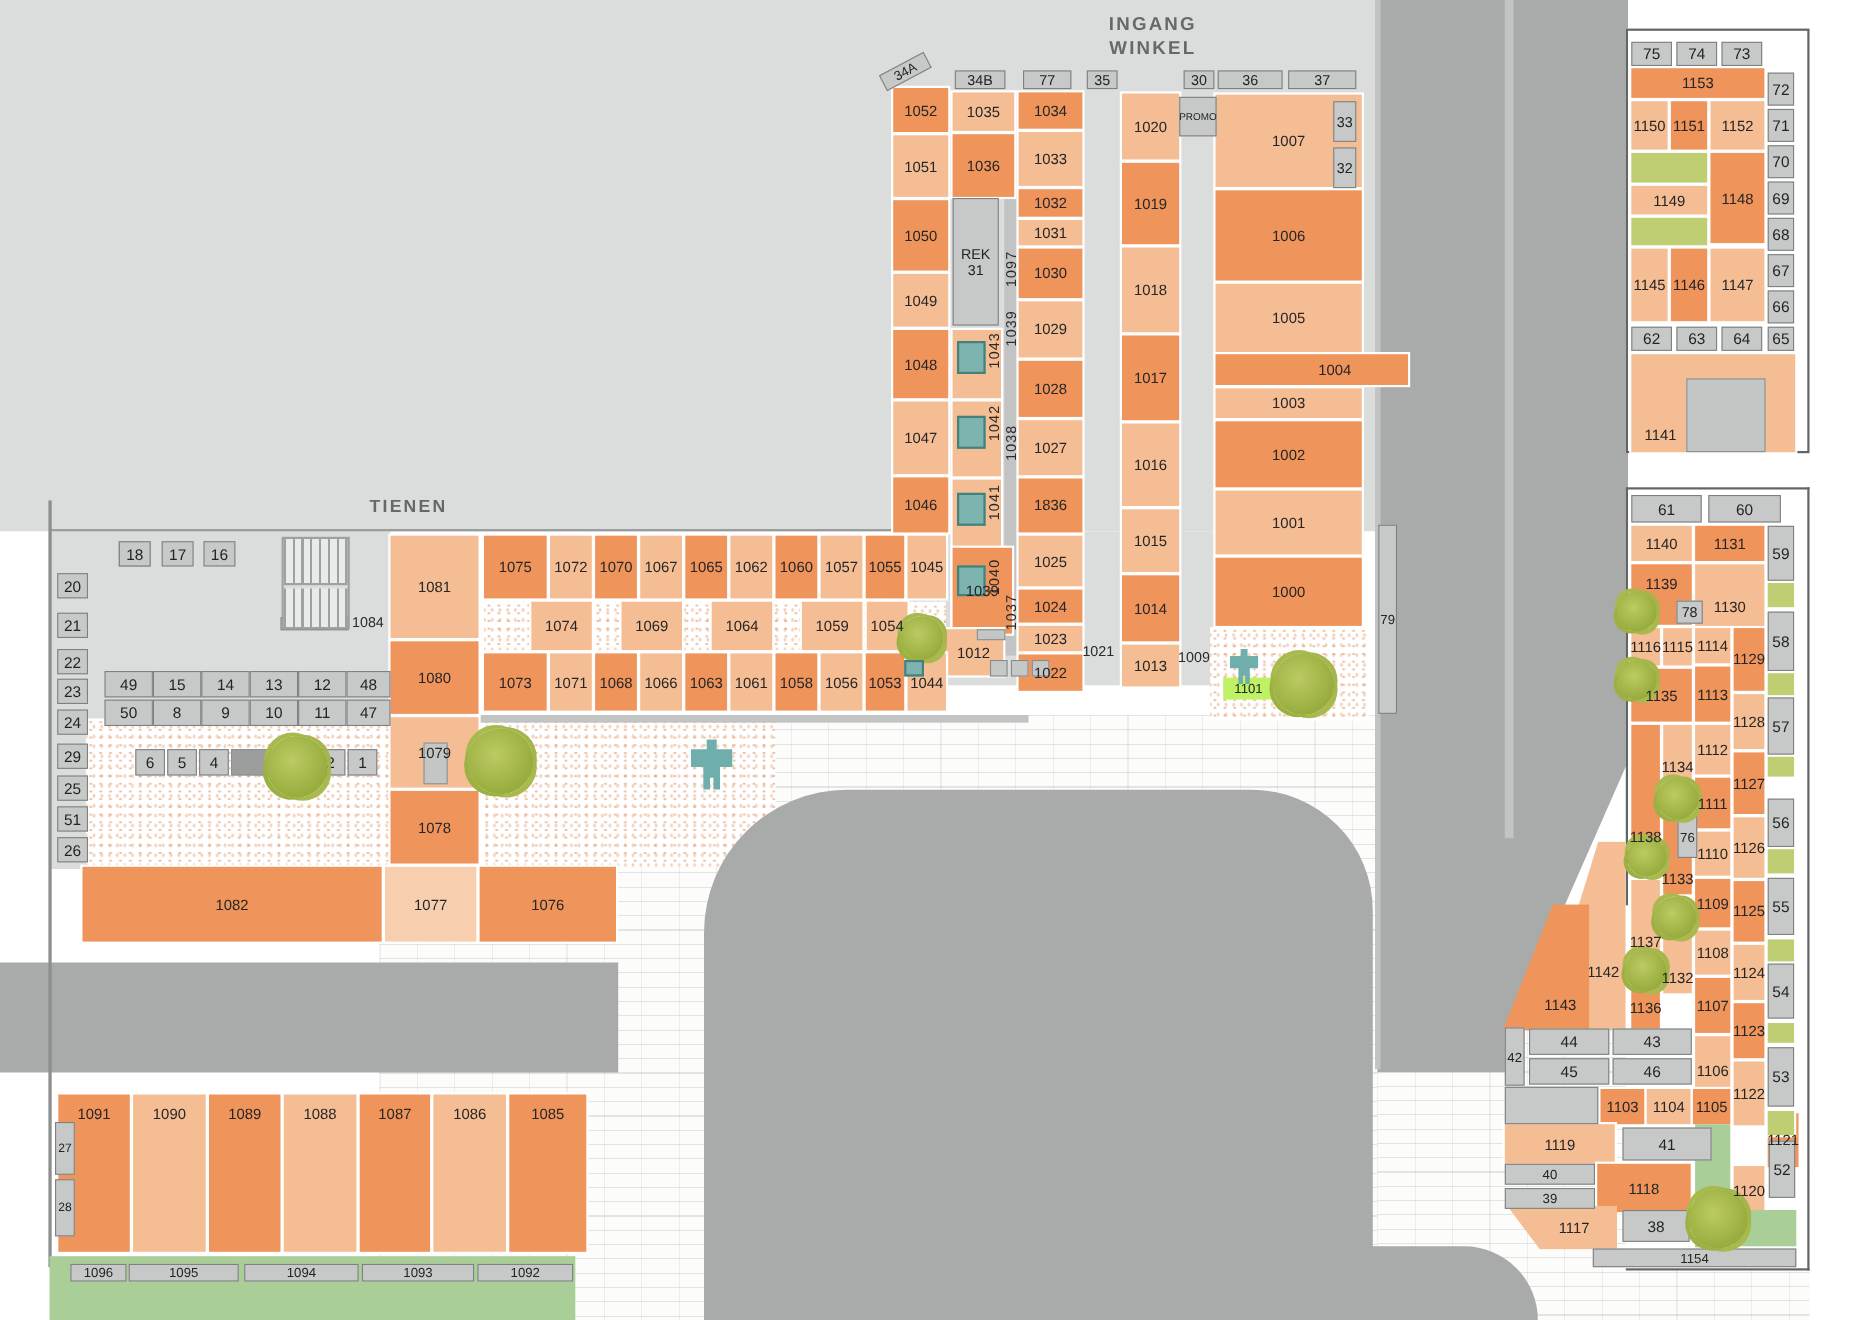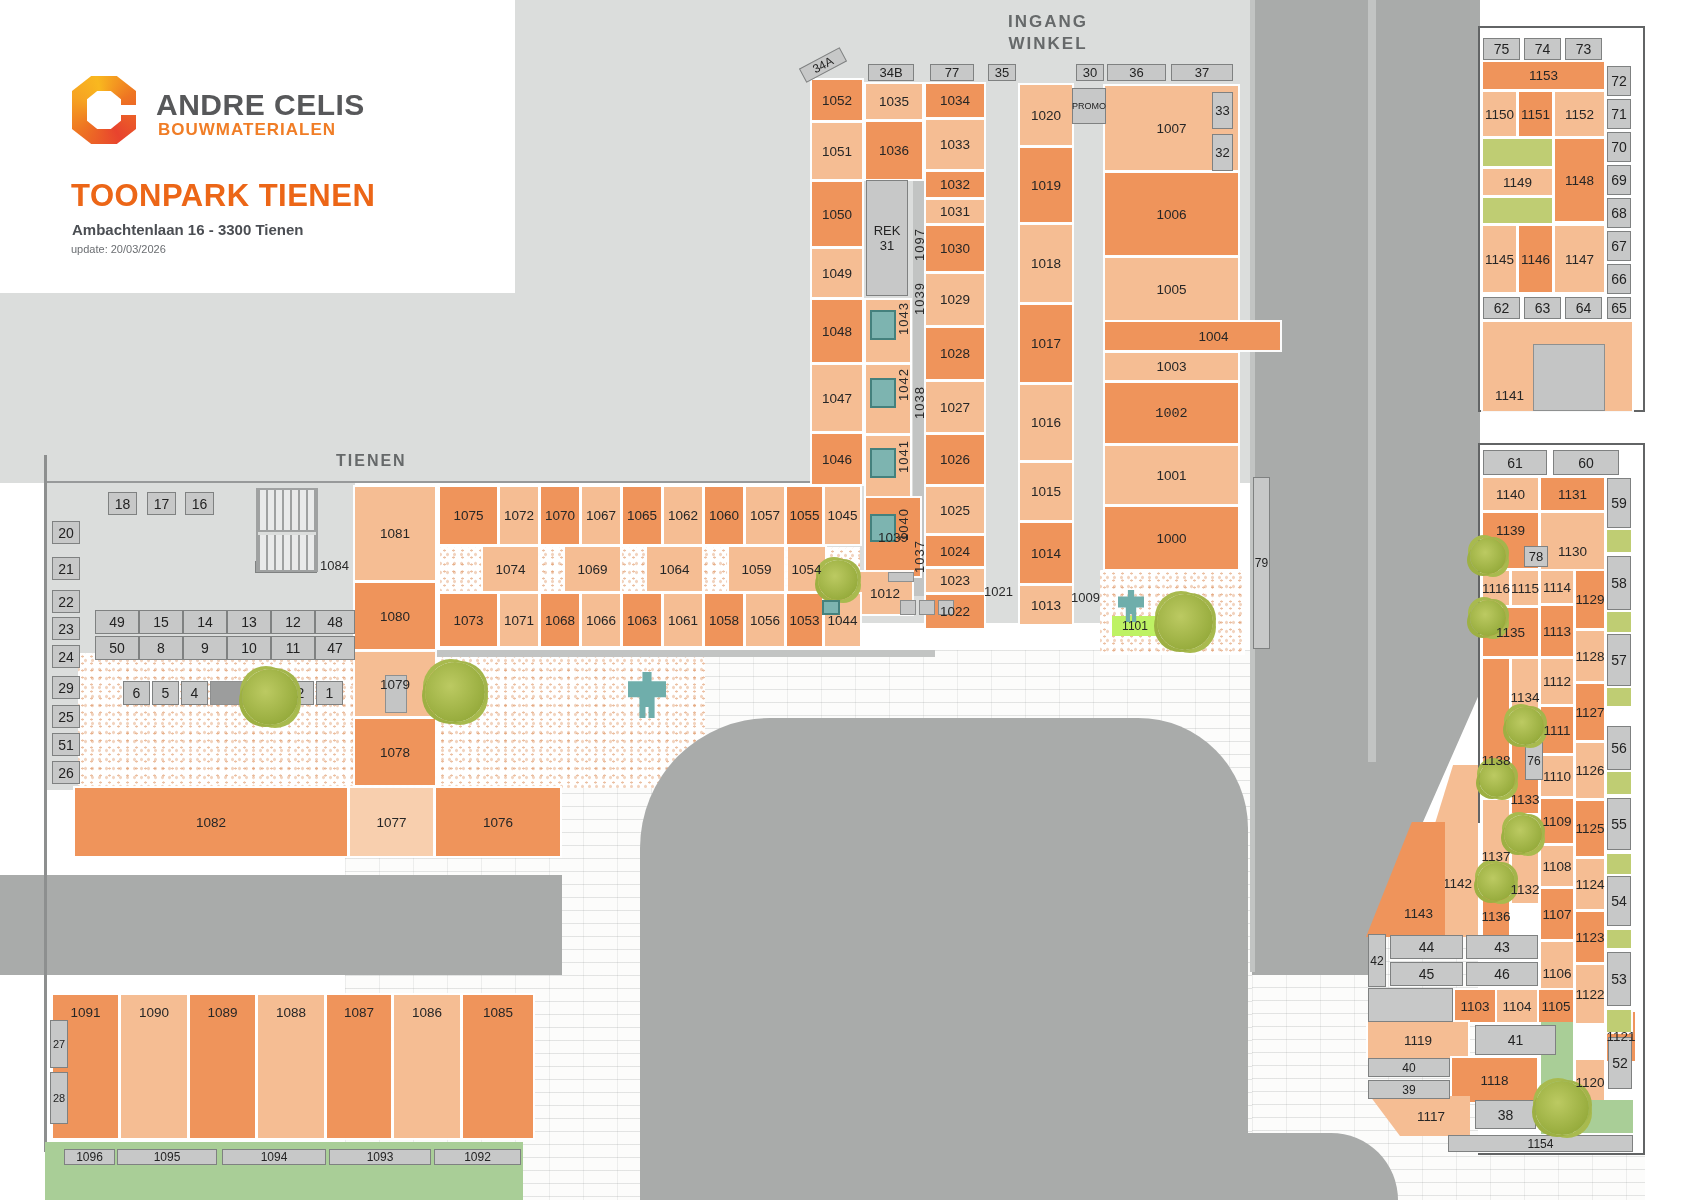--- a/index.html
+++ b/index.html
@@ -92,28 +92,20 @@
   <div class="abs wall" style="left:1250px;top:0;width:5px;height:972px;"></div>
   <div class="abs wall" style="left:345px;top:650px;width:590px;height:7px;"></div>
   <div class="abs wall" style="left:913px;top:178px;width:13px;height:418px;"></div>
   <div class="hline" style="left:45px;top:481px;width:767px;height:2px;"></div>
   <div class="vline" style="left:44px;top:455px;width:3px;height:697px;"></div>
 
   <div class="abs rblock" style="left:1478px;top:26px;width:167px;height:386px;"></div>
   <div class="abs rblock" style="left:1478px;top:443px;width:167px;height:712px;border-left:none;"></div>
   <div class="vline" style="left:1478px;top:443px;width:2px;height:380px;background:#626465;"></div>
 
-  <div class="abs whitebox" style="left:0;top:0;width:515px;height:293px;">
-    <div class="logoC"></div>
-    <div class="brand1">ANDRE CELIS</div>
-    <div class="brand2">BOUWMATERIALEN</div>
-    <div class="title">TOONPARK TIENEN</div>
-    <div class="addr">Ambachtenlaan 16 - 3300 Tienen</div>
-    <div class="upd">update: 20/03/2026</div>
-  </div>
 
   <div class="gatetext" style="left:1002px;top:12px;width:92px;">INGANG</div>
   <div class="gatetext" style="left:1002px;top:34px;width:92px;">WINKEL</div>
   <div class="gatetext" style="left:336px;top:452px;width:130px;text-align:left;font-size:16px;">TIENEN</div>
 
   <div id="gen">
       <div class="stand c-d" style="left: 812px; top: 80px; width: 50px; height: 40px;">
         <span>1052</span>
       </div>
       <div class="stand c-l" style="left: 812px; top: 123px; width: 50px; height: 56px;">
@@ -162,21 +154,21 @@
       <div class="stand c-l" style="left: 926px; top: 274px; width: 58px; height: 51px;">
         <span>1029</span>
       </div>
       <div class="stand c-d" style="left: 926px; top: 328px; width: 58px; height: 51px;">
         <span>1028</span>
       </div>
       <div class="stand c-l" style="left: 926px; top: 382px; width: 58px; height: 50px;">
         <span>1027</span>
       </div>
       <div class="stand c-d" style="left: 926px; top: 435px; width: 58px; height: 49px;">
-        <span>1026</span>
+        <span>1836</span>
       </div>
       <div class="stand c-l" style="left: 926px; top: 487px; width: 58px; height: 46px;">
         <span>1025</span>
       </div>
       <div class="stand c-d" style="left: 926px; top: 536px; width: 58px; height: 30px;">
         <span>1024</span>
       </div>
       <div class="stand c-l" style="left: 926px; top: 569px; width: 58px; height: 23px;">
         <span>1023</span>
       </div>
@@ -224,21 +216,21 @@
       </div>
       <div class="stand c-l" style="left: 1105px; top: 258px; width: 133px; height: 62px;">
         <span>1005</span>
       </div>
       <div class="stand c-d" style="left: 1105px; top: 322px; width: 133px; height: 28px; padding-left: 42px;">
         <span>1004</span>
       </div>
       <div class="stand c-l" style="left: 1105px; top: 353px; width: 133px; height: 27px;">
         <span>1003</span>
       </div>
-      <div class="stand c-d" style="left: 1105px; top: 383px; width: 133px; height: 60px; font-family: Liberation Mono, monospace;">
+      <div class="stand c-d" style="left: 1105px; top: 383px; width: 133px; height: 60px;">
         <span>1002</span>
       </div>
       <div class="stand c-l" style="left: 1105px; top: 446px; width: 133px; height: 58px;">
         <span>1001</span>
       </div>
       <div class="stand c-d" style="left: 1105px; top: 507px; width: 133px; height: 62px;">
         <span>1000</span>
       </div>
       <div class="stand c-t" style="left: 1112px; top: 616px; width: 46px; height: 20px;">
         <span>1101</span>

